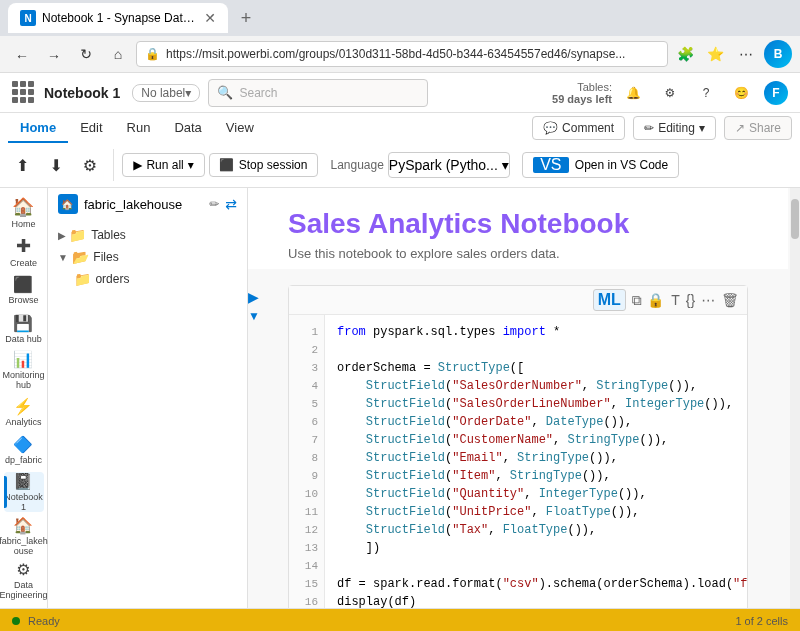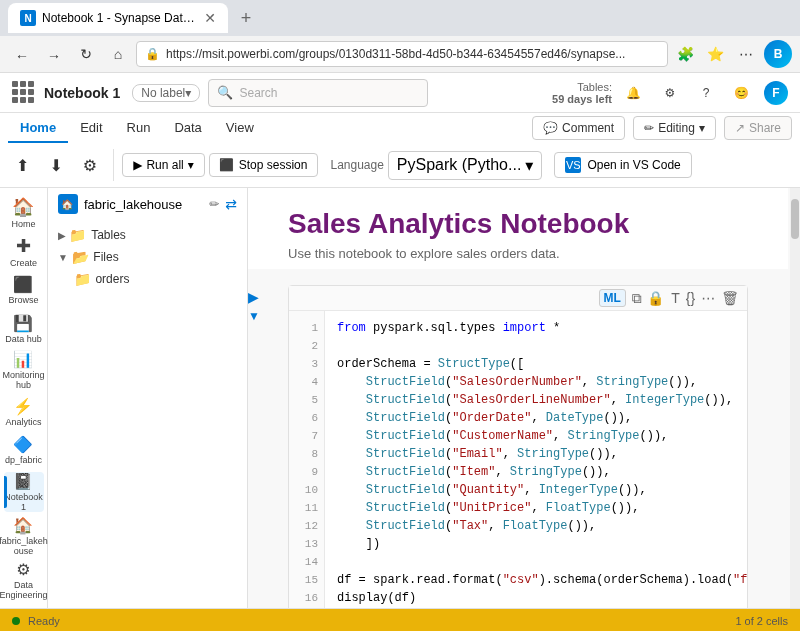--- a/index.html
+++ b/index.html
@@ -171,40 +171,40 @@
       border-radius: 4px;
       cursor: pointer;
       font-size: 12px;
       background: white;
     }
     .language-label { font-size: 12px; color: #666; margin-left: 8px; }
     .lang-dropdown {
       display: flex;
       align-items: center;
       gap: 4px;
-      padding: 4px 8px;
+      padding: 4px 0;
       border: 1px solid #ccc;
       border-radius: 4px;
       cursor: pointer;
-      font-size: 16px;
+      font-size: 14px;
       background: white;
     }
     .vs-code-btn {
       display: flex;
       align-items: center;
       gap: 6px;
       padding: 4px 10px;
       border: 1px solid #ccc;
       border-radius: 4px;
       cursor: pointer;
       font-size: 12px;
       background: white;
       margin-left: 8px;
     }
-    .vs-icon { width: 16px; height: 16px; background: #0078d4; border-radius: 2px; display: flex; align-items: center; justify-content: center; color: white; font-size: 11px; }
+    .vs-icon { width: 36px; height: 16px; background: #0078d4; border-radius: 2px; display: flex; align-items: center; justify-content: center; color: white; font-size: 16px; }
 
     
     .main-layout { display: flex; flex: 1; overflow: hidden; }
 
     
     .left-sidebar {
       width: 48px;
       background: white;
       border-right: 1px solid #e0e0e0;
       display: flex;
@@ -291,21 +291,21 @@
       background: #f8f8f8;
       overflow-y: auto;
       display: flex;
       flex-direction: column;
     }
 
     .notebook-header {
       padding: 20px 40px 8px;
       background: white;
     }
-    .notebook-main-title { font-size: 28px; font-weight: 600; color: #701a75; margin-bottom: 6px; }
+    .notebook-main-title { font-size: 28px; font-weight: 600; color: #8b5cf6; margin-bottom: 6px; }
     .notebook-subtitle { font-size: 13px; color: #666; }
 
     .cell-container {
       margin: 8px 20px;
       background: white;
       border: 1px solid #e0e0e0;
       border-radius: 4px;
       position: relative;
     }
 
@@ -577,21 +577,21 @@
         </div>
 
         <div style="position:relative;margin:8px 20px;">
           <div style="position:absolute;left:-20px;top:12px;display:flex;flex-direction:column;gap:4px;">
             <span style="color:#0078d4;font-size:14px;cursor:pointer;">▶</span>
             <span style="color:#0078d4;font-size:12px;cursor:pointer;">▼</span>
           </div>
           <div class="cell-container" style="position:relative;">
 
             <div style="display:flex;align-items:center;gap:6px;padding:3px 8px;border-bottom:1px solid #e8e8e8;background:#fafafa;justify-content:flex-end;">
-              <span style="color:#666;font-size:12px;border:1px solid #ccc;border-radius:3px;padding:1px 4px;font-weight:600;background:#e8f4fd;color:#0078d4;">ML</span>
+              <span style="color:#666;font-size:16px;border:1px solid #ccc;border-radius:3px;padding:1px 4px;font-weight:600;background:#e8f4fd;color:#0078d4;">ML</span>
               <span style="color:#666;font-size:14px;cursor:pointer;">⧉</span>
               <span style="color:#666;font-size:14px;cursor:pointer;">🔒</span>
               <span style="color:#666;font-size:14px;cursor:pointer;">T</span>
               <span style="color:#666;font-size:14px;cursor:pointer;">{}</span>
               <span style="color:#666;font-size:14px;cursor:pointer;">⋯</span>
               <span style="color:#666;font-size:14px;cursor:pointer;">🗑</span>
             </div>
             <div class="code-cell">
               <div class="line-numbers">
                 <div>1</div>

